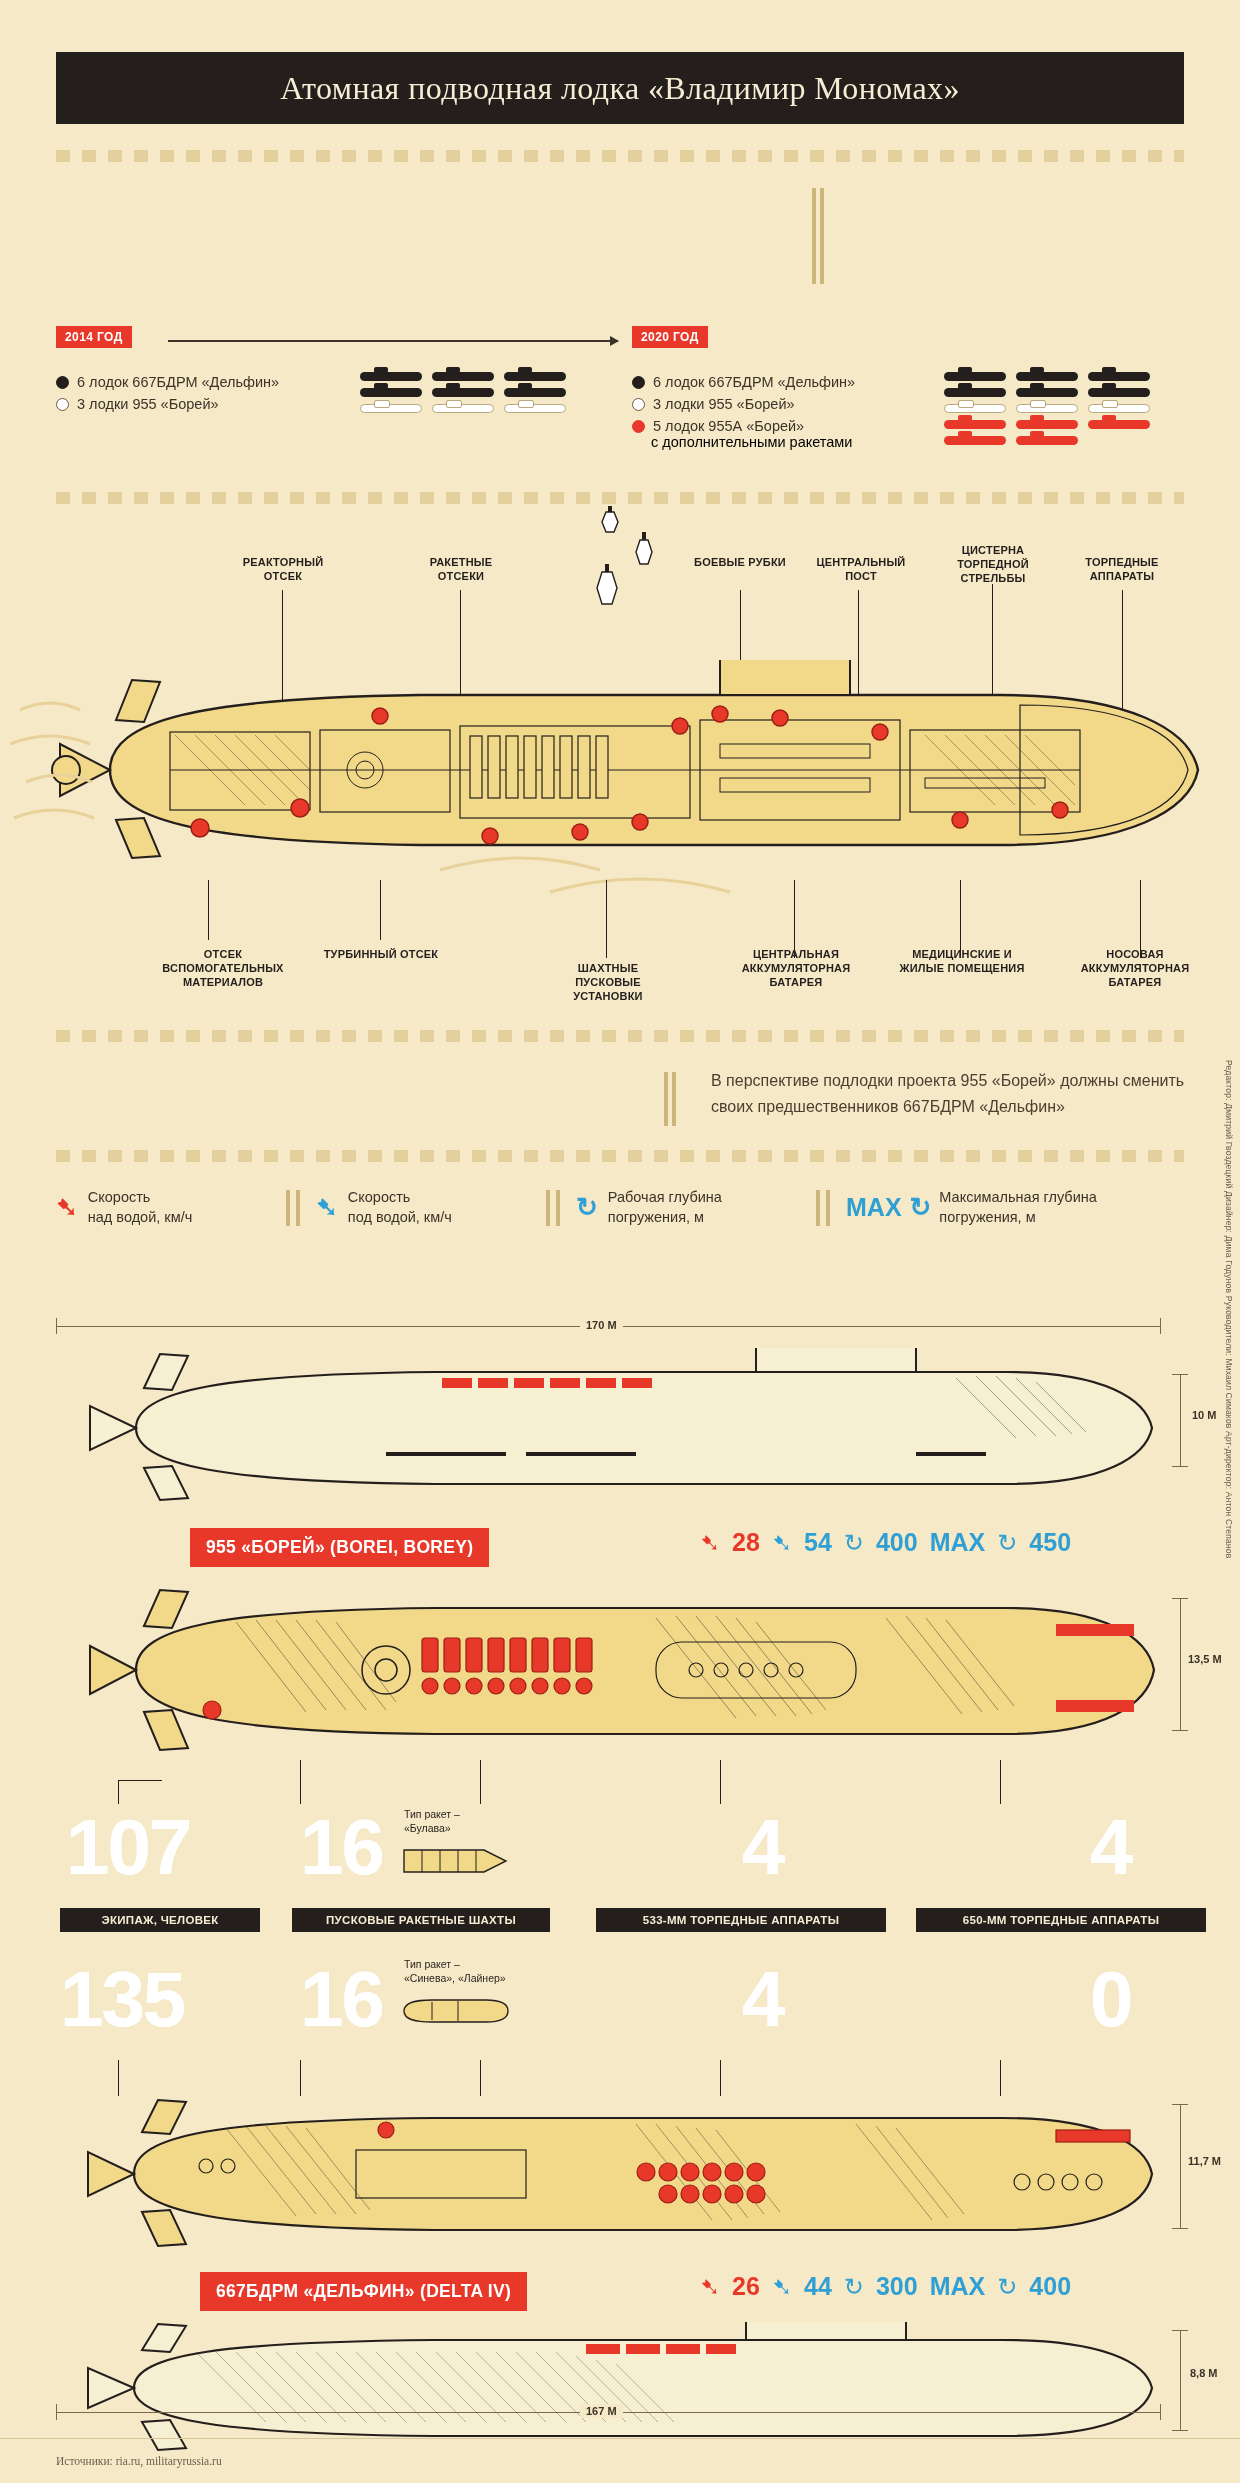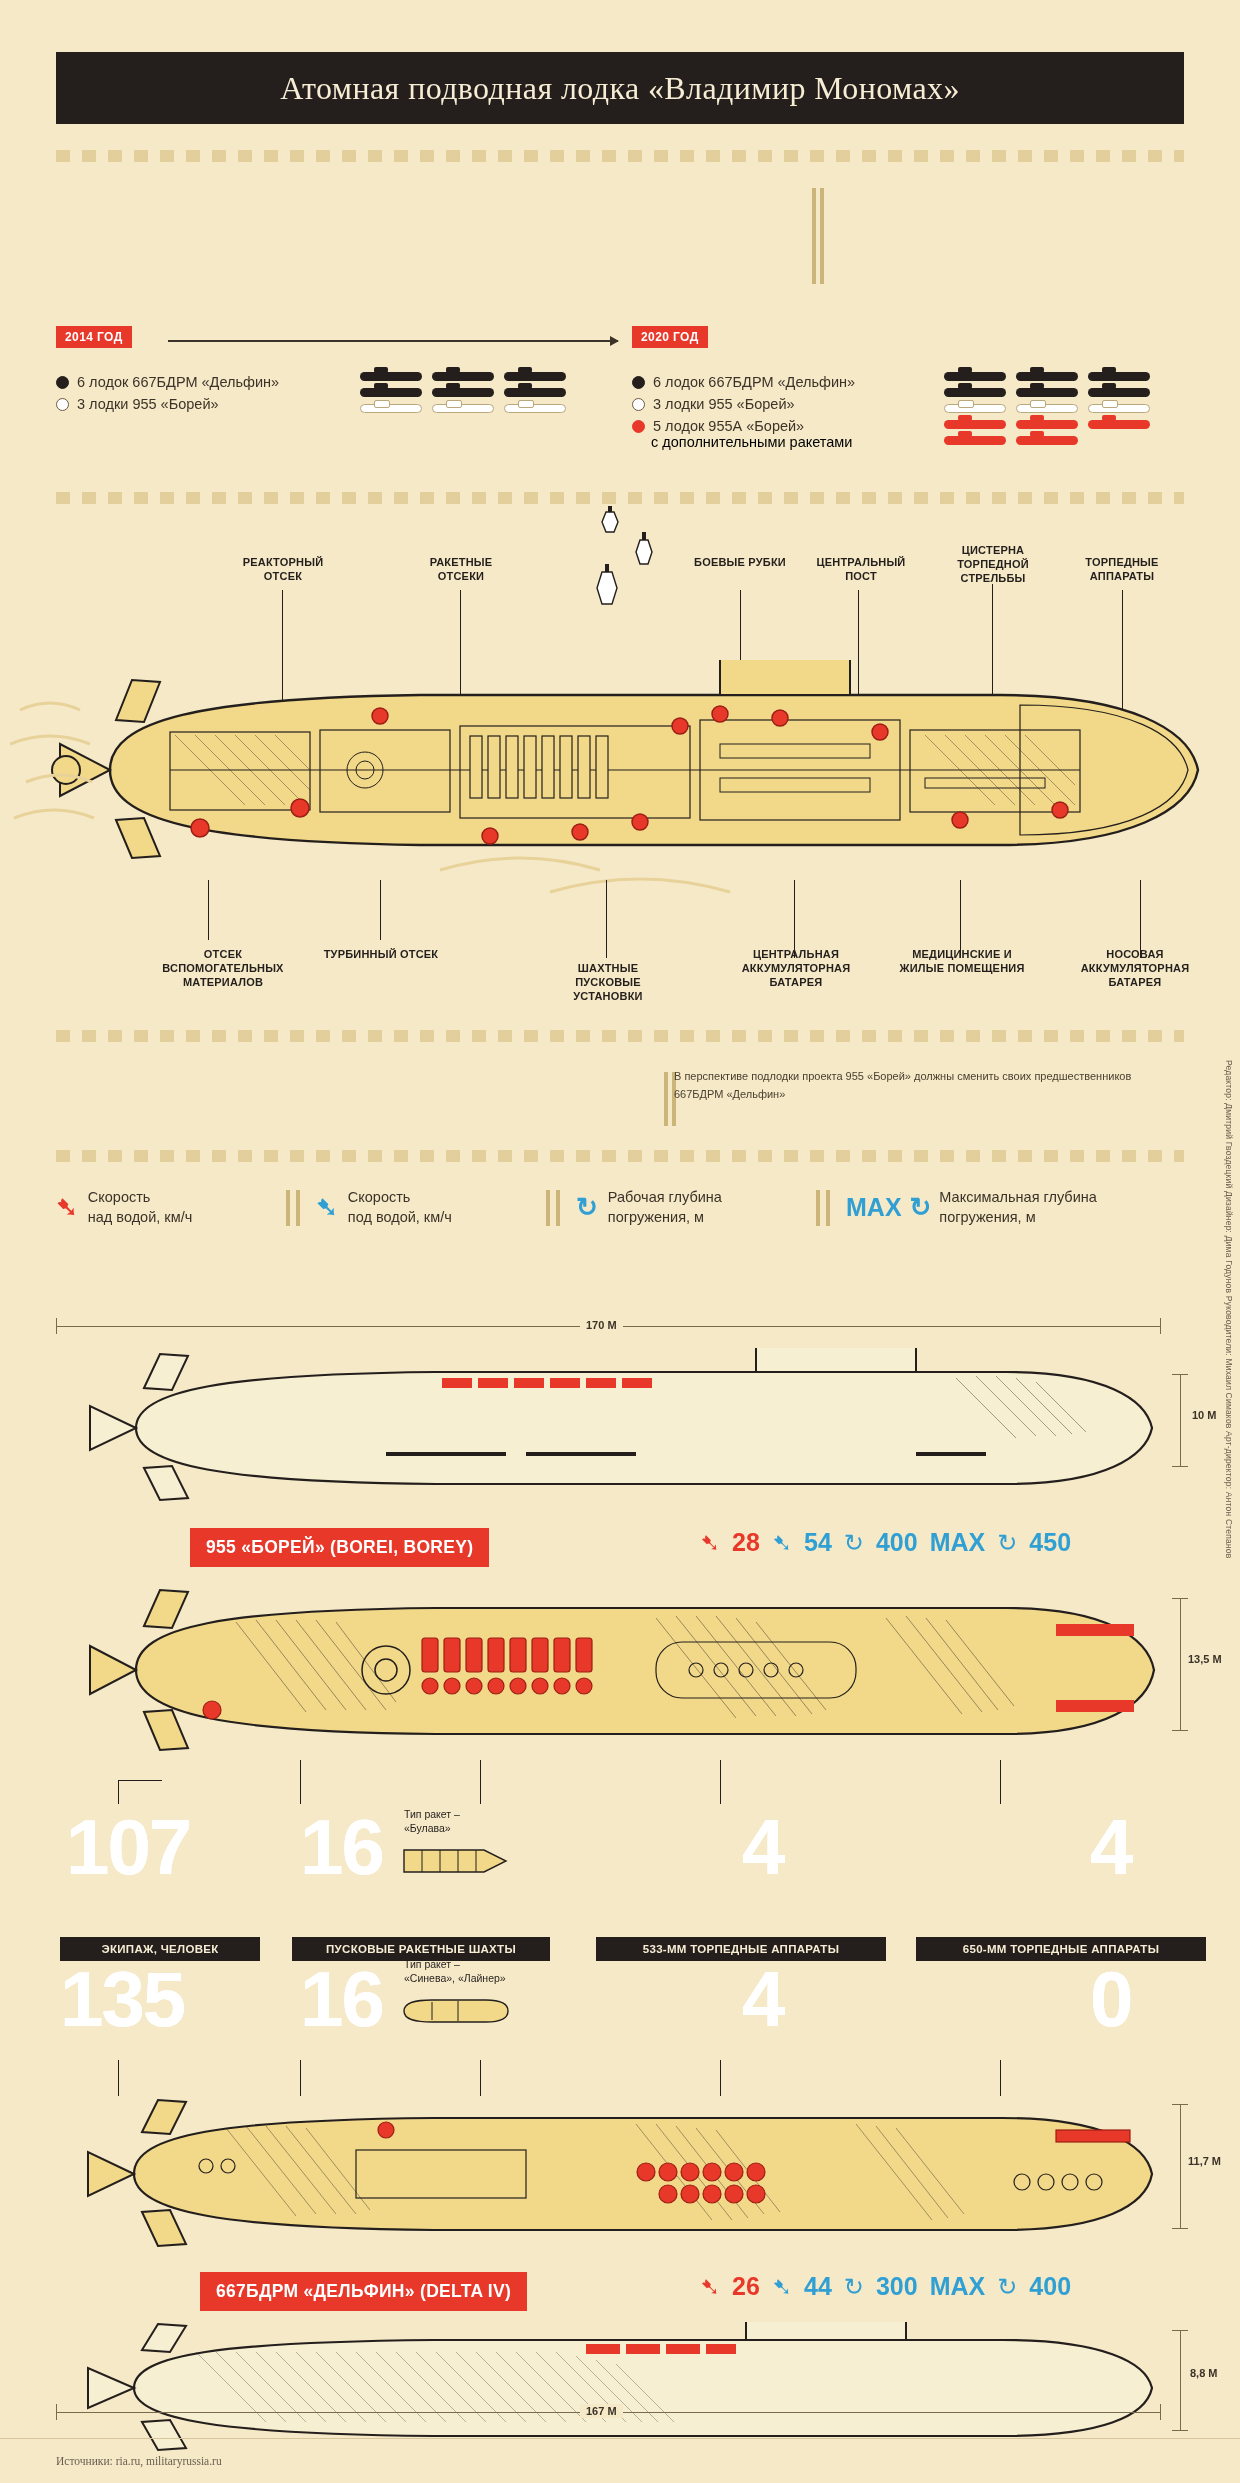--- a/index.html
+++ b/index.html
@@ -38,21 +38,21 @@
   .arrow-line:after{content:"";position:absolute;right:-1px;top:-4px;border-left:9px solid #3c3328;border-top:5px solid transparent;border-bottom:5px solid transparent;}
 
   
   .callout{position:absolute;font-size:11px;font-weight:bold;color:#241f1c;text-align:center;line-height:1.25;letter-spacing:.2px;}
   .vline{position:absolute;width:1px;background:#241f1c;}
   .hline{position:absolute;height:1px;background:#241f1c;}
 
   
   .bignum{font-size:78px;font-weight:bold;color:#ffffff;line-height:.95;letter-spacing:-2px;
           text-shadow:0 0 0 #fff;}
-  .statlabel{background:#241f1c;color:#f6edd4;font-size:11.5px;font-weight:bold;padding:6px 10px;text-align:center;letter-spacing:.3px;margin-top:29px;}
+  .statlabel{background:#241f1c;color:#f6edd4;font-size:11.5px;font-weight:bold;padding:6px 10px;text-align:center;letter-spacing:.3px;}
 
   .redlabel{background:#e8382a;color:#fff;font-weight:bold;font-size:17.5px;padding:9px 16px;display:inline-block;letter-spacing:.3px;}
 
   .specnum{color:#e8382a;font-weight:bold;font-size:25px;}
   .specnum.blue{color:#2f9fd4;}
   .legend-ic{font-weight:bold;font-size:20px;}
 
   .dimline{position:absolute;background:#7a6a4c;}
   .dimtxt{position:absolute;background:#f5e9c8;color:#3c3328;font-size:11px;font-weight:bold;padding:1px 6px;}
 
@@ -274,21 +274,21 @@
   <div class="callout" style="left:318px;top:948px;width:126px;">ТУРБИННЫЙ ОТСЕК</div>
   <div class="callout" style="left:548px;top:962px;width:120px;">ШАХТНЫЕ ПУСКОВЫЕ УСТАНОВКИ</div>
   <div class="callout" style="left:726px;top:948px;width:140px;">ЦЕНТРАЛЬНАЯ АККУМУЛЯТОРНАЯ БАТАРЕЯ</div>
   <div class="callout" style="left:898px;top:948px;width:128px;">МЕДИЦИНСКИЕ И ЖИЛЫЕ ПОМЕЩЕНИЯ</div>
   <div class="callout" style="left:1072px;top:948px;width:126px;">НОСОВАЯ АККУМУЛЯТОРНАЯ БАТАРЕЯ</div>
 
   <div class="abs dashrule" style="left:56px;top:1030px;width:1128px;"></div>
 
   <div class="abs" style="left:664px;top:1072px;width:4px;height:54px;background:#cbb579;"></div>
   <div class="abs" style="left:672px;top:1072px;width:4px;height:54px;background:#cbb579;"></div>
-  <div class="abs" style="left:674px;top:1068px;width:492px;font-size:11px;line-height:1.6;color:#4a3f30;">В перспективе подлодки проекта 955 «Борей» должны сменить своих предшественников 667БДРМ «Дельфин»</div>
+  <div class="abs" style="left:711px;top:1068px;width:492px;font-size:16px;line-height:1.6;color:#4a3f30;">В перспективе подлодки проекта 955 «Борей» должны сменить своих предшественников 667БДРМ «Дельфин»</div>
 
   <div class="abs dashrule" style="left:56px;top:1150px;width:1128px;"></div>
 
   <div class="abs" style="left:56px;top:1188px;width:1130px;display:flex;align-items:center;gap:0;">
     <div style="display:flex;align-items:center;gap:10px;width:230px;">
       <span class="legend-ic" style="color:#e8382a;font-size:26px;">➷</span>
       <span style="font-size:14.5px;line-height:1.35;color:#3c3328;">
         <span>Скорость</span><br>
         <span>над водой, км/ч</span>
       </span>

